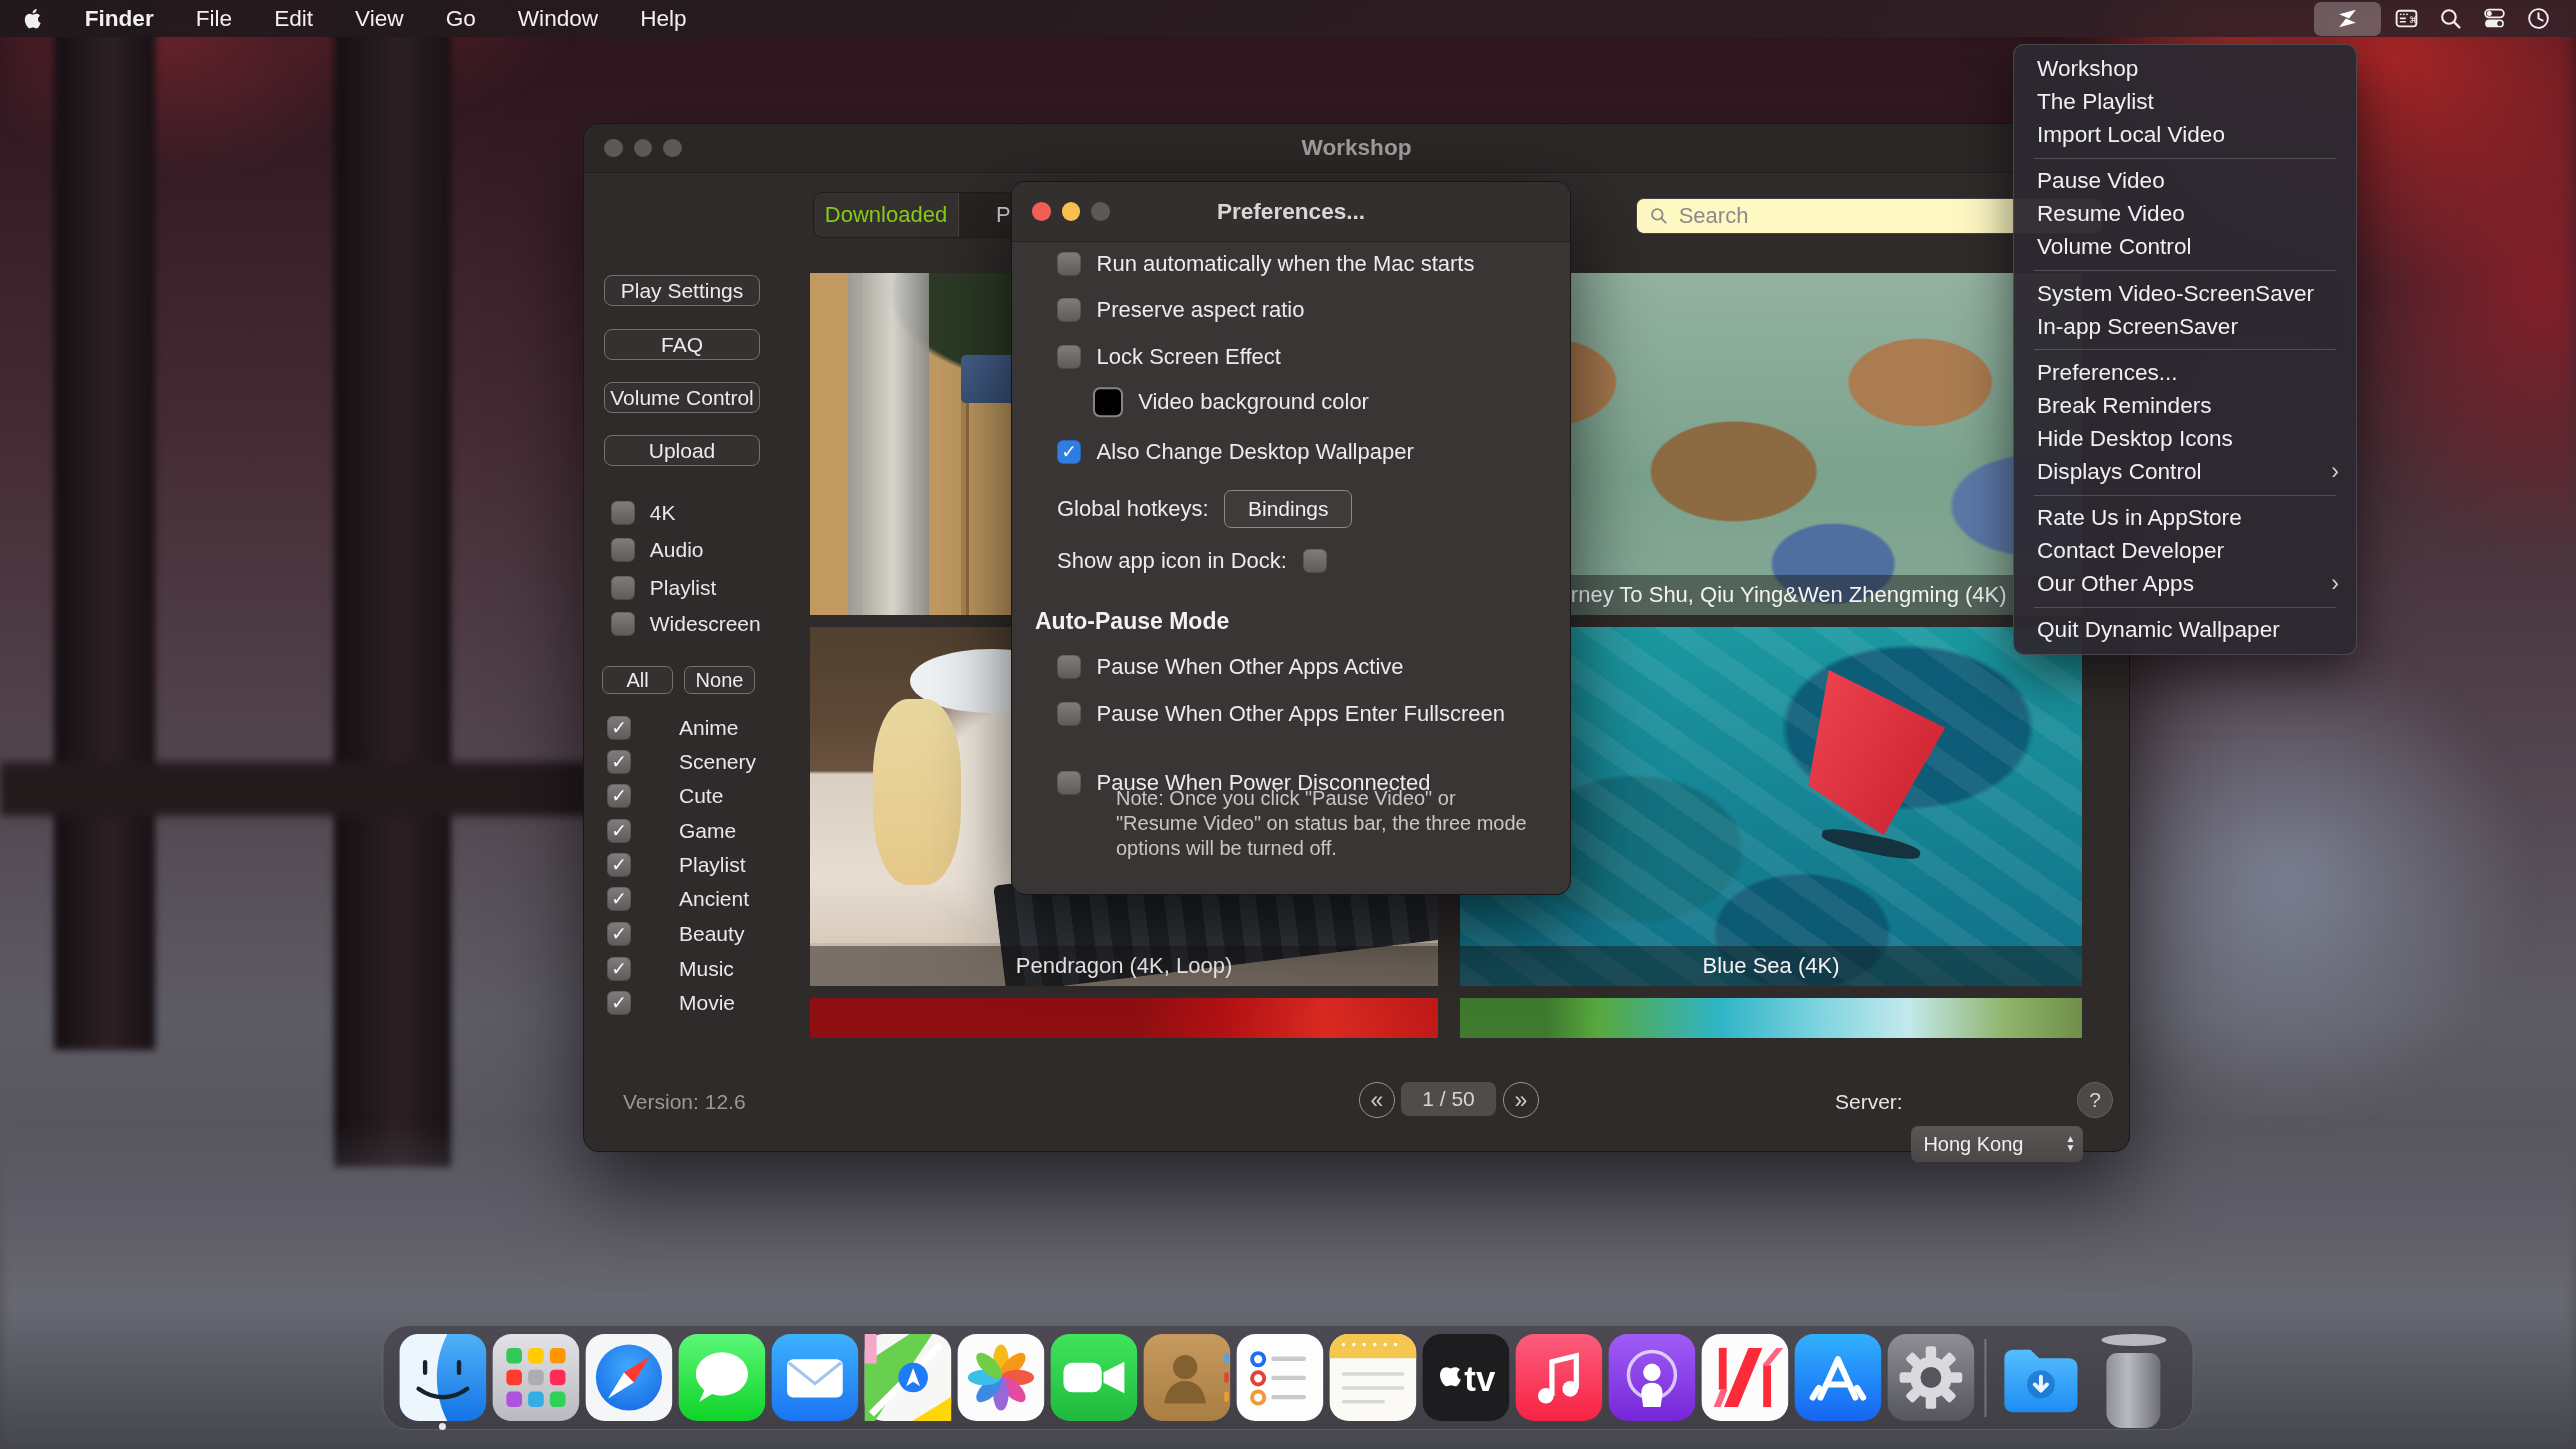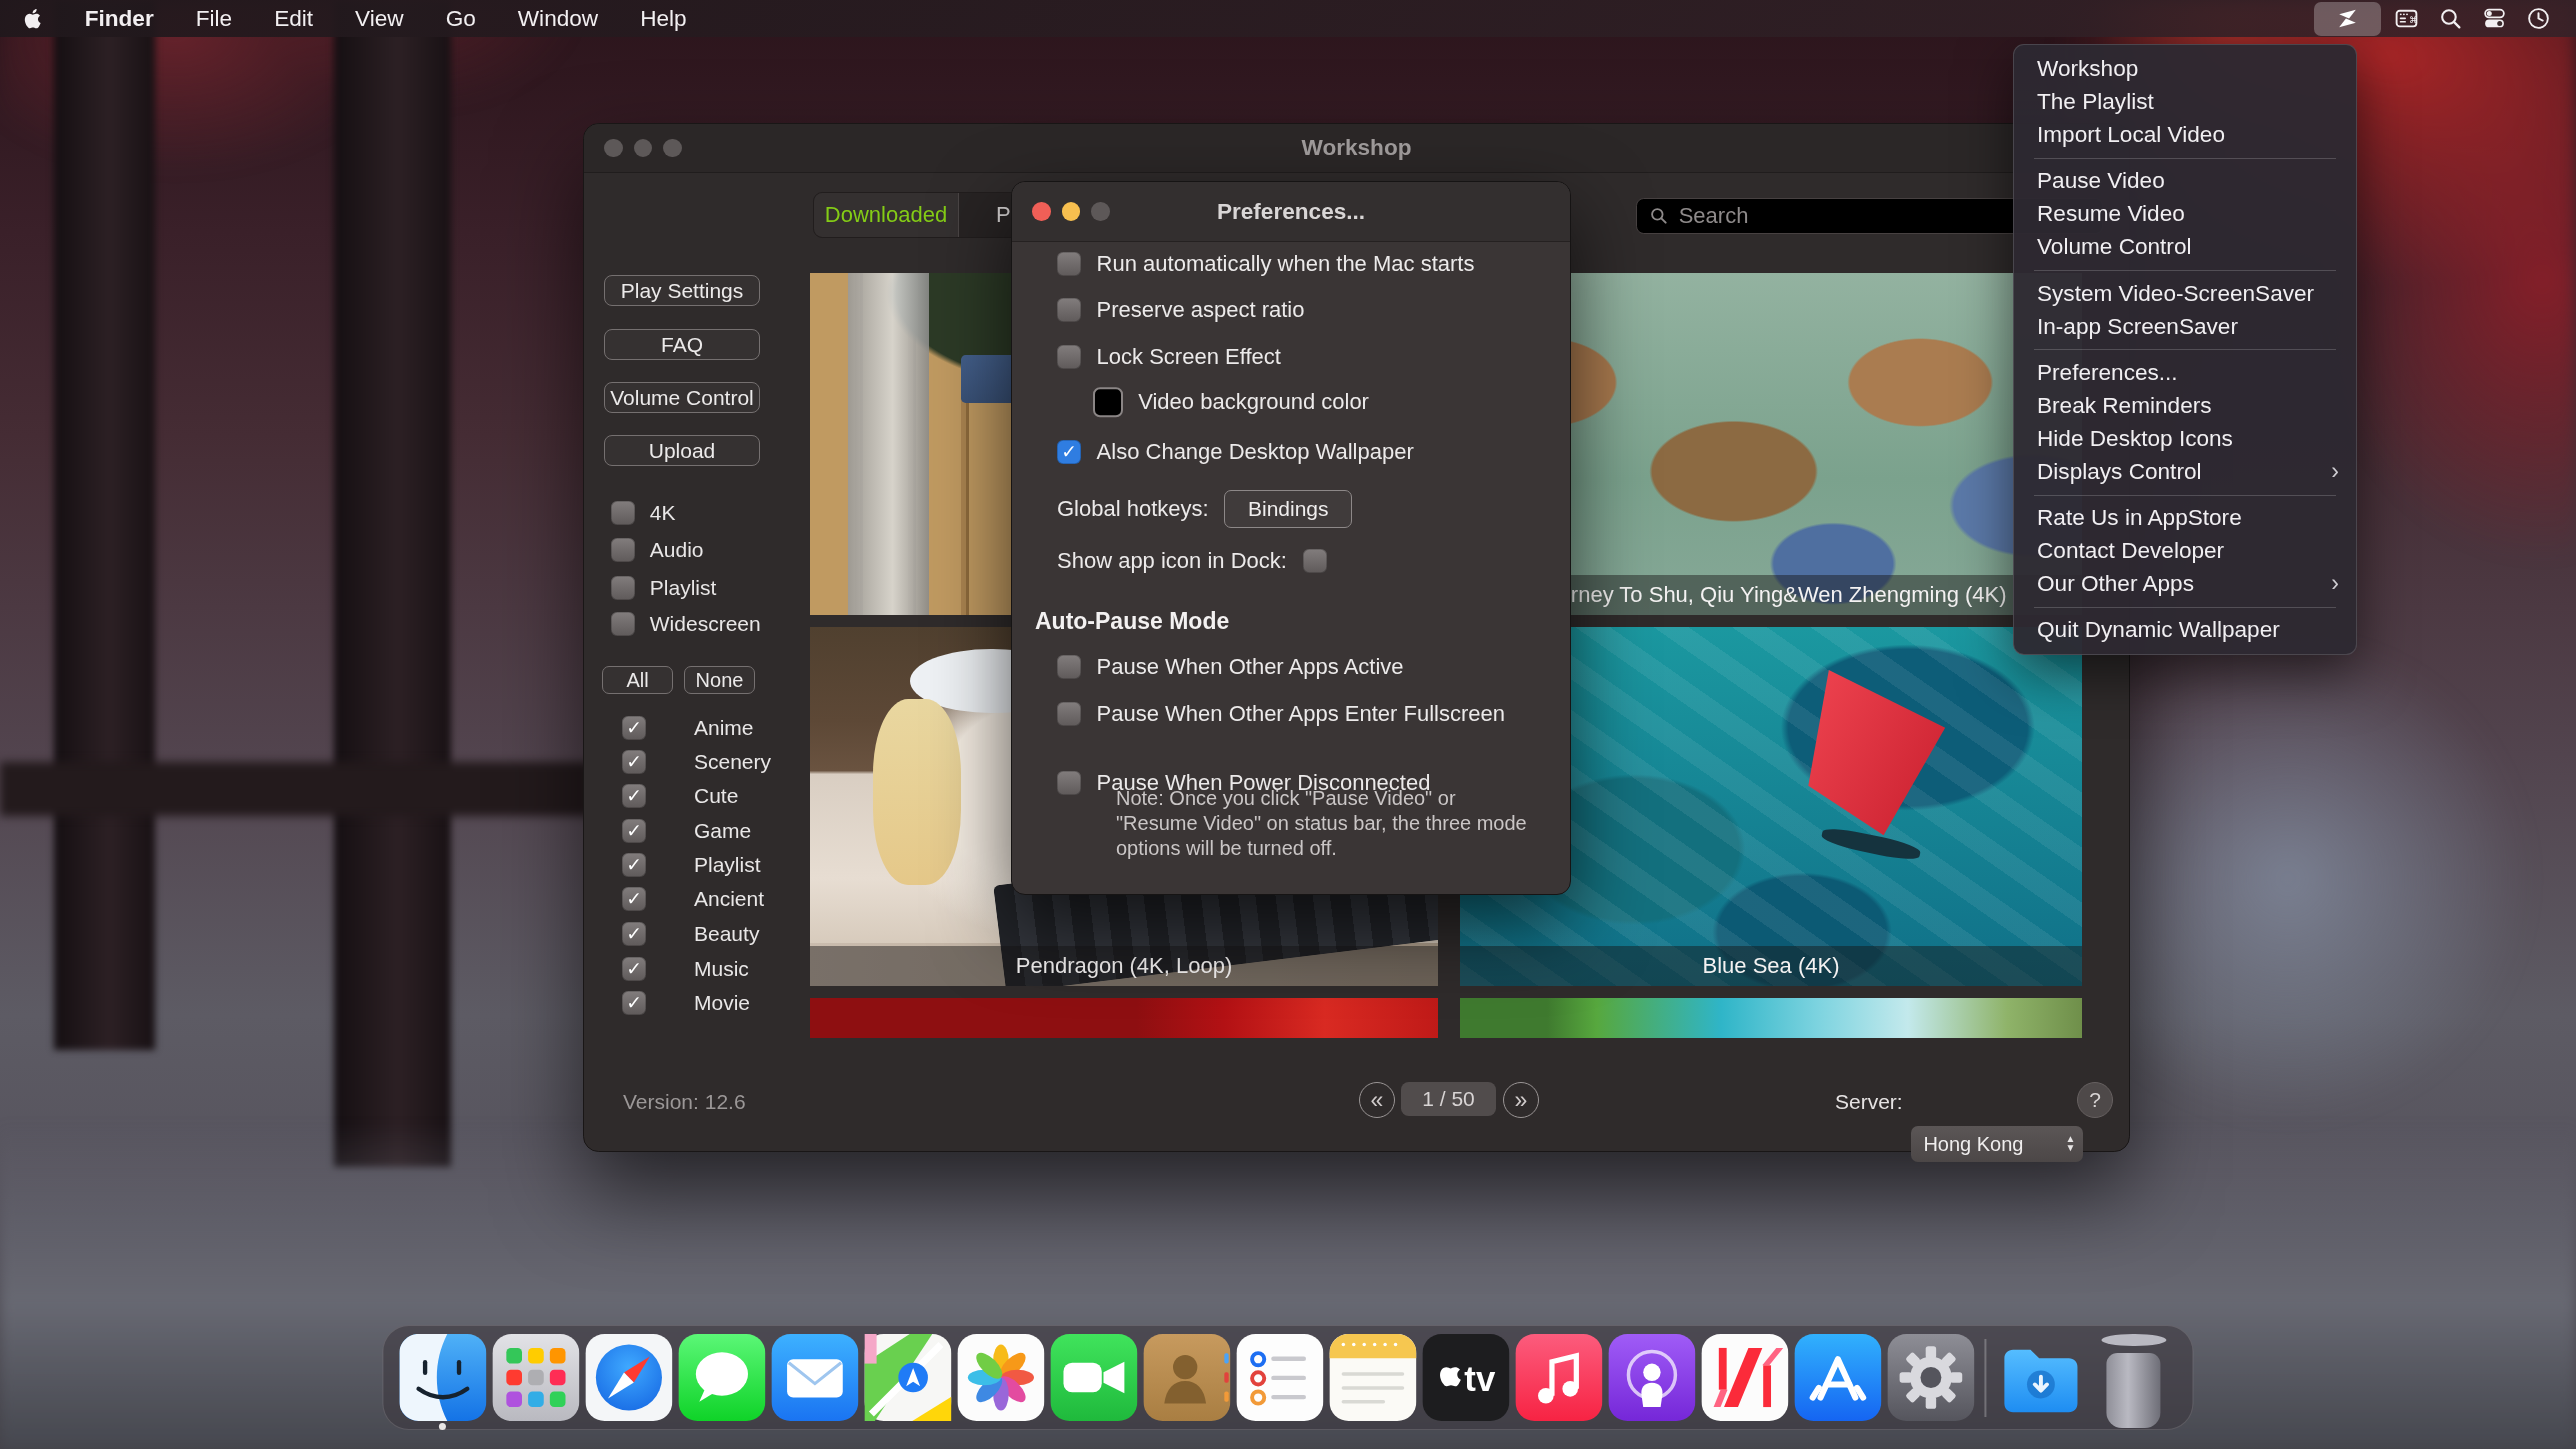--- a/index.html
+++ b/index.html
@@ -55,29 +55,29 @@
 
   .side-btn{position:absolute;left:20px;width:154px;height:29px;border:1.2px solid #757070;border-radius:8px;
     color:#eceaea;font-size:21px;display:flex;align-items:center;justify-content:center;background:rgba(255,255,255,.03);}
   .cb{width:24px;height:24px;border-radius:6.2px;flex:0 0 auto;
     background:linear-gradient(180deg,#827d7d,#5f5a5a);box-shadow:inset 0 0 0 0.8px rgba(0,0,0,.25);}
   .cb.checked::after{content:"✓";color:#fff;font-size:18.7px;font-weight:700;display:block;text-align:center;line-height:24px;}
   .cb.blue.checked{background:linear-gradient(180deg,#3f8aec,#2f7de1);background:#2f7de1;}
   .filter-row{position:absolute;left:27px;display:flex;align-items:center;gap:14.8px;color:#e9e7e7;font-size:21px;transform:translateY(-50%);}
   .mini-btn{position:absolute;height:26px;border:1.2px solid #757070;border-radius:7px;color:#eceaea;
     font-size:20px;display:flex;align-items:center;justify-content:center;background:rgba(255,255,255,.03);}
-  .cat-row{left:38px;gap:48px;}
+  .cat-row{left:23px;gap:48px;}
 
   .tabs{position:absolute;left:229px;top:68px;width:447px;height:44px;background:#272323;border-radius:9.3px;
     display:flex;overflow:hidden;border:0.8px solid #211d1d;}
   .tab{display:flex;align-items:center;justify-content:center;color:#84cc16;font-size:22px;}
   .tab.sel{width:144px;background:#343030;border-right:1.2px solid #4a4545;}
   .tab.rest{flex:1;justify-content:flex-start;padding-left:37px;color:#d5d2d2;}
 
-  .search{position:absolute;left:1052px;top:74px;width:440px;height:34px;background:#000000;border:0.8px solid #474141;
+  .search{position:absolute;left:1052px;top:74px;width:440px;height:34px;background:#fef9c3;border:0.8px solid #474141;
     border-radius:7.8px;display:flex;align-items:center;gap:9.3px;padding:0 12.4px;color:#8e8a8a;font-size:22px;}
   .search svg{width:20px;height:20px;flex:0 0 auto;}
 
   .thumb{position:absolute;overflow:hidden;background:#3a3535;}
   .caption{position:absolute;left:0;bottom:0;width:100%;height:40px;background:rgba(22,20,20,.45);
     color:#f4f2f2;font-size:22px;display:flex;align-items:center;justify-content:center;white-space:nowrap;}
 
   .t-flowers{background:
     radial-gradient(140px 93px at 70% 38%,#d77ab8 0 55%,transparent 58%),
     radial-gradient(93px 70px at 52% 52%,#e48cc4 0 55%,transparent 58%),

